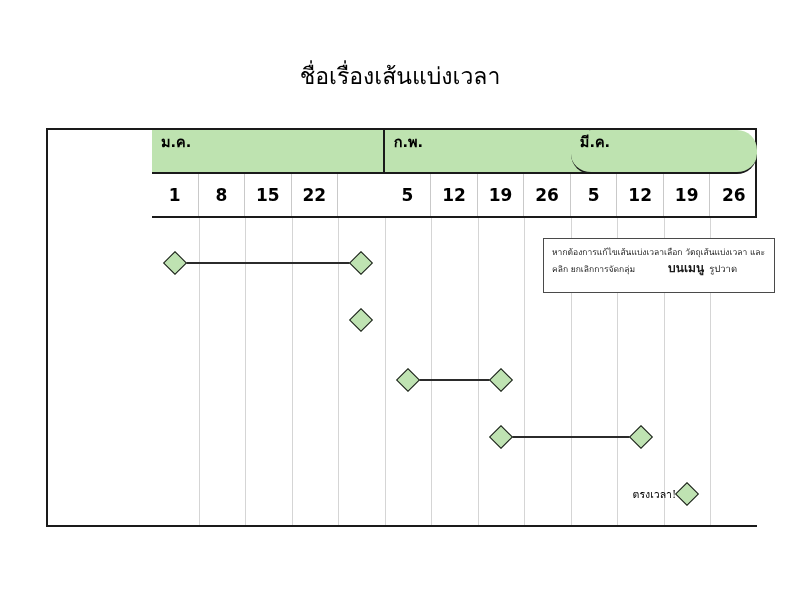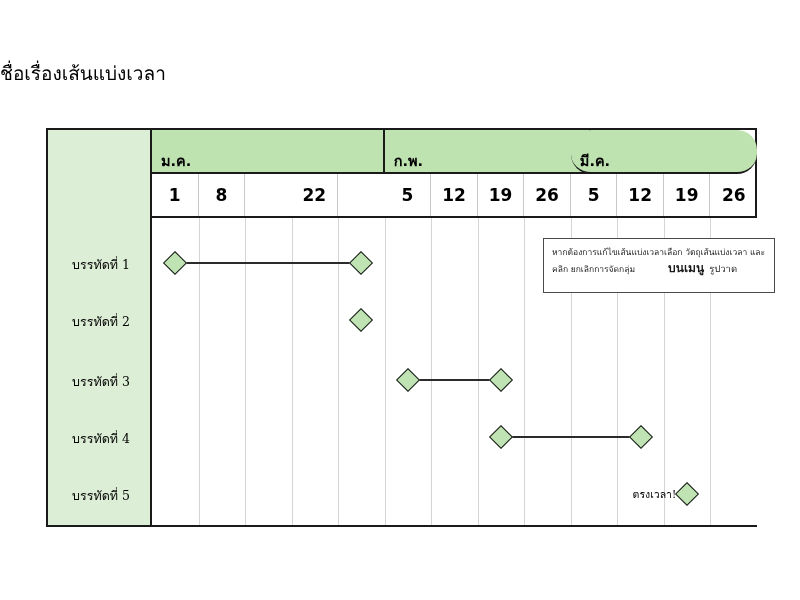--- a/index.html
+++ b/index.html
@@ -9,21 +9,22 @@
     font-family:"DejaVu Sans","Liberation Sans",sans-serif;
     overflow:hidden;
     position:relative;
   }
   #stage{position:absolute;left:0;top:0;width:800px;height:600px;}
 
   
   .chart-title{
     position:absolute;
     left:0;top:58px;width:800px;
-    font-size:19px;
+    text-align:center;
+    font-size:23px;
     font-family:"DejaVu Serif","Liberation Serif",serif;
     color:#000000;
     letter-spacing:0px;
     white-space:nowrap;
   }
 
   
   .tl-frame{
     position:absolute;
     left:46px;top:128px;
@@ -59,21 +60,21 @@
     left:152px;top:130px;
     width:605px;height:44px;
     box-sizing:border-box;
   }
   .month-cell{
     position:absolute;top:0;height:44px;
     background:#bee3b0;
     border-right:2px solid #1a1a1a;
     border-bottom:2px solid #1a1a1a;
     box-sizing:border-box;
-    display:flex;align-items:flex-end;
+    display:flex;align-items:flex-start;
   }
   .month-cell.last{border-right:none;}
   .month-cell span{
     padding-left:9px;
     font-size:14.5px;
     font-weight:bold;
     font-family:"DejaVu Sans","Liberation Sans",sans-serif;
     color:#000000;
     white-space:nowrap;
   }
@@ -162,44 +163,36 @@
 </style>
 </head>
 <body>
 
 <div id="stage">
 
   <div class="chart-title">ชื่อเรื่องเส้นแบ่งเวลา</div>
 
   <div class="tl-frame"></div>
 
-  <div class="label-panel">
-    <div id="row-labels">
-        <div class="row-label" style="top: 135px;">บรรทัดที่ 1</div>
-        <div class="row-label" style="top: 192px;">บรรทัดที่ 2</div>
-        <div class="row-label" style="top: 252px;">บรรทัดที่ 3</div>
-        <div class="row-label" style="top: 309px;">บรรทัดที่ 4</div>
-        <div class="row-label" style="top: 366px;">บรรทัดที่ 5</div>
-      </div>
-  </div>
 
   <div class="month-band">
       <div class="month-cell" style="left: 0px; width: 232.692px;">
         <span>ม.ค.</span>
       </div>
       <div class="month-cell" style="left: 232.692px; width: 206px;">
         <span>ก.พ.</span>
       </div>
       <div class="month-cell last" style="left: 418.846px; width: 186.154px; border-radius: 20px;">
         <span>มี.ค.</span>
       </div>
     </div>
   <div class="date-band">
       <div class="date-cell" style="left: 0px; width: 46.5385px;">1</div>
       <div class="date-cell" style="left: 46.5385px; width: 46.5385px;">8</div>
+      <div class="date-cell" style="left: 93.0769px; width: 46.5385px;">15</div>
       <div class="date-cell" style="left: 139.615px; width: 46.5385px;">22</div>
       <div class="date-cell" style="left: 232.692px; width: 46.5385px;">5</div>
       <div class="date-cell" style="left: 279.231px; width: 46.5385px;">12</div>
       <div class="date-cell" style="left: 325.769px; width: 46.5385px;">19</div>
       <div class="date-cell" style="left: 372.308px; width: 46.5385px;">26</div>
       <div class="date-cell" style="left: 418.846px; width: 46.5385px;">5</div>
       <div class="date-cell" style="left: 465.385px; width: 46.5385px;">12</div>
       <div class="date-cell" style="left: 511.923px; width: 46.5385px;">19</div>
       <div class="date-cell last" style="left: 558.462px; width: 46.5385px;">26</div>
     </div>

